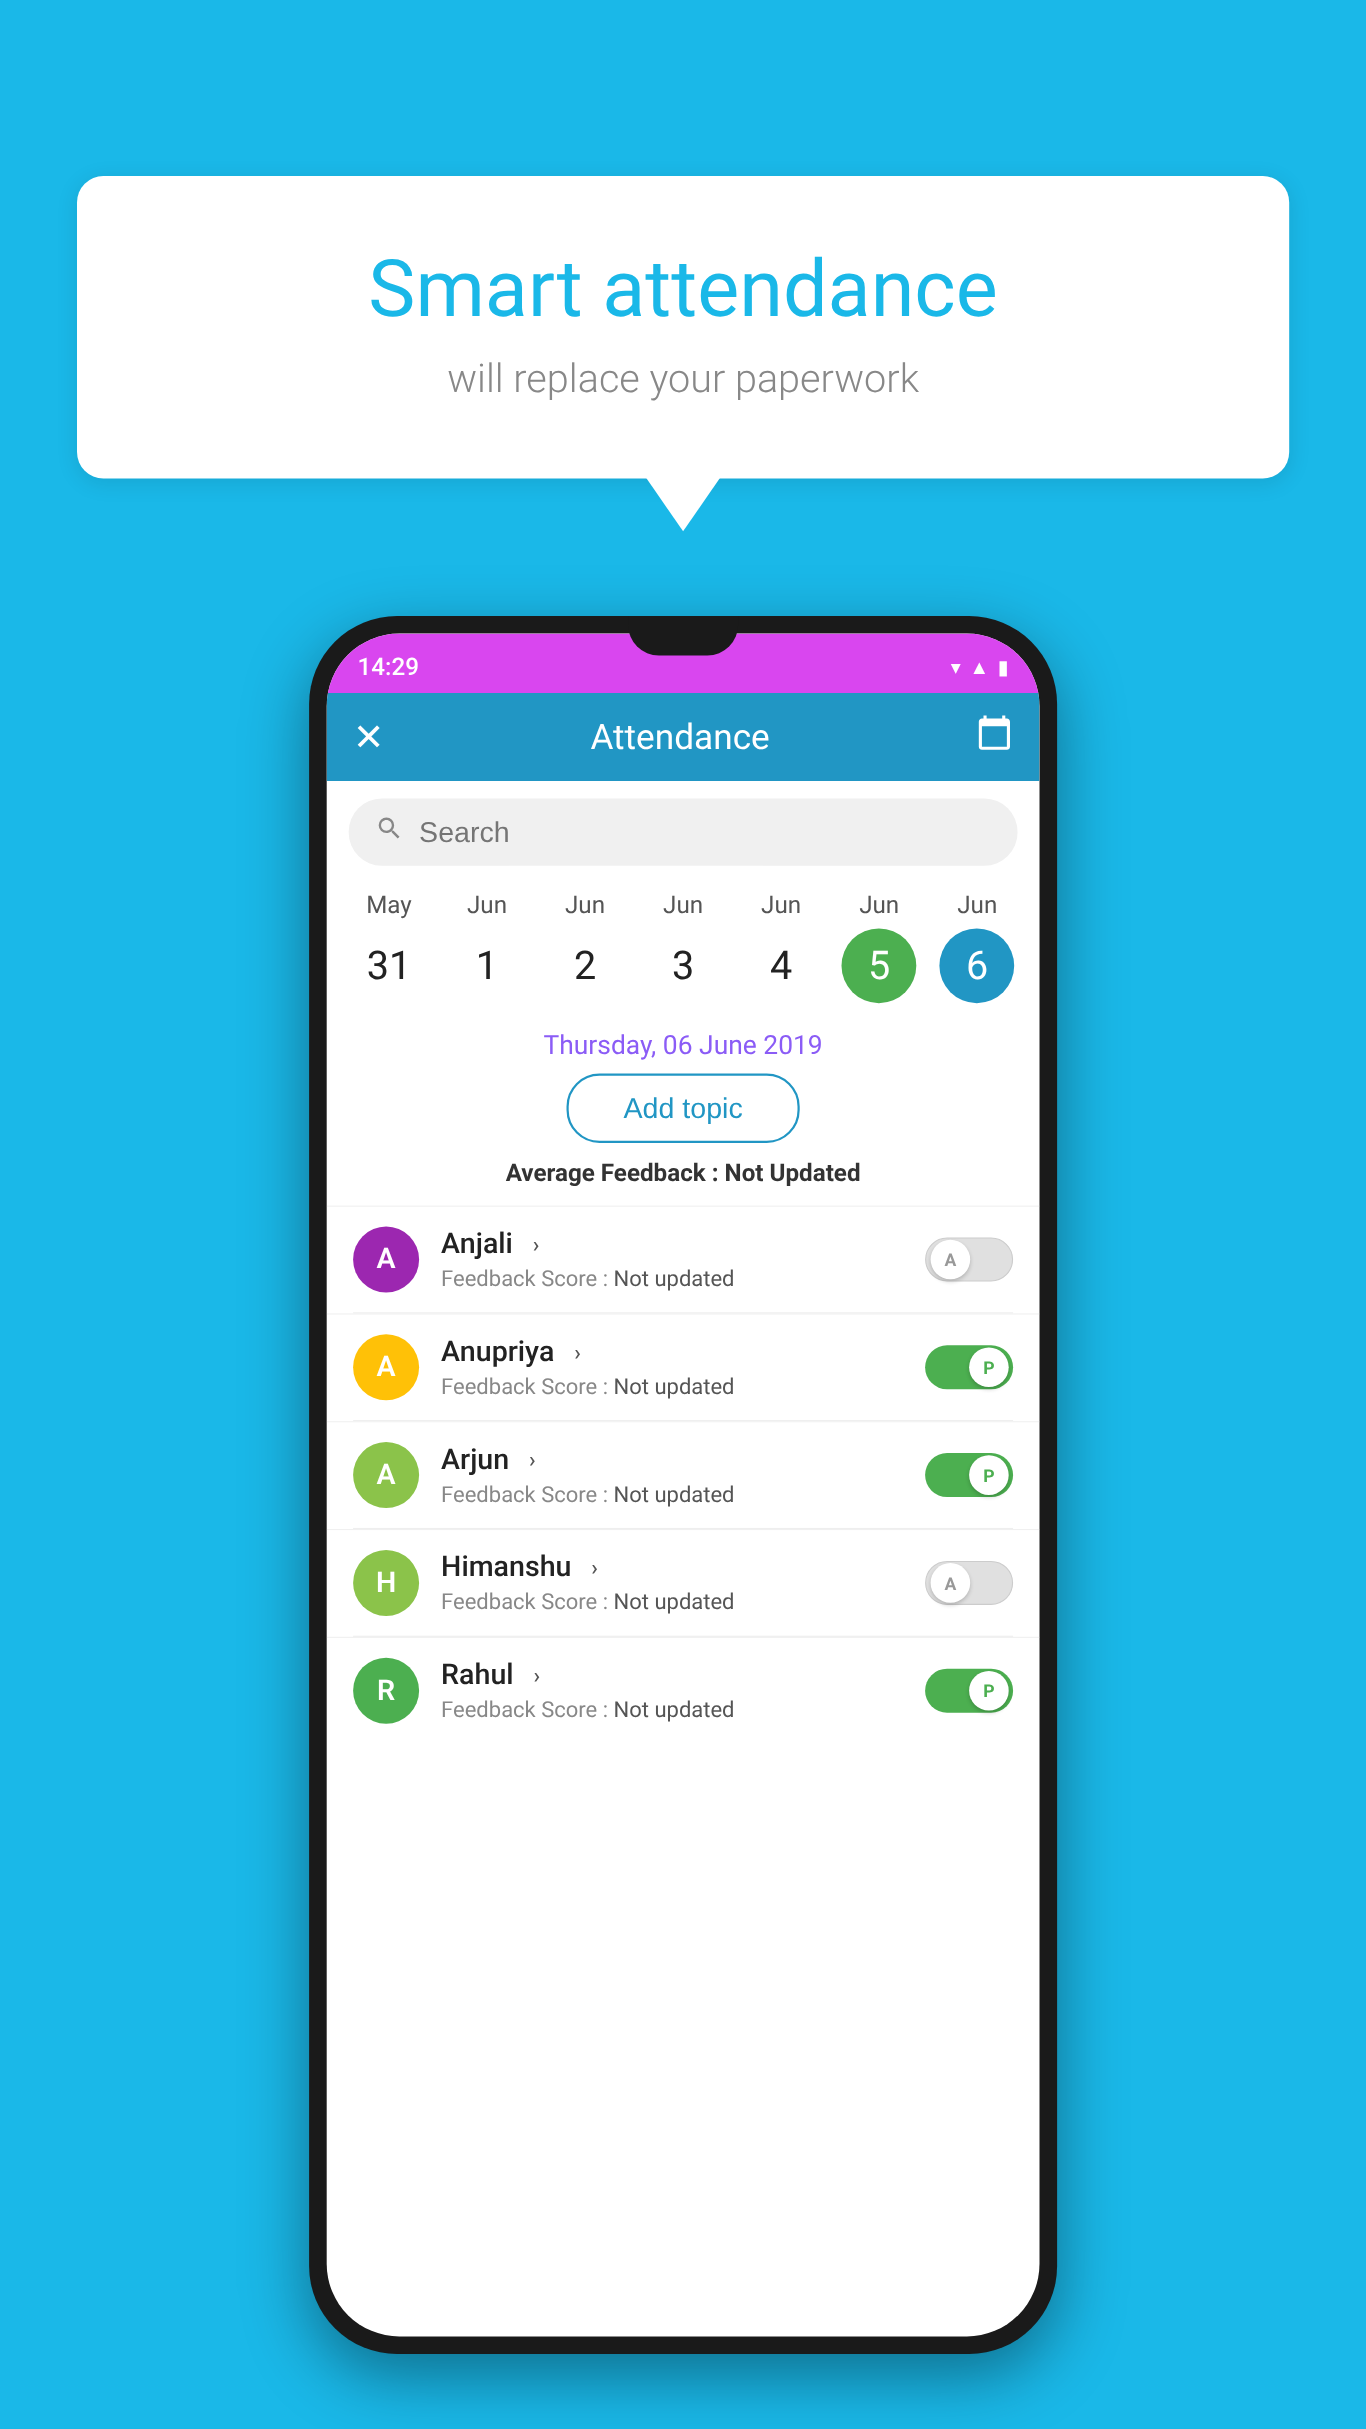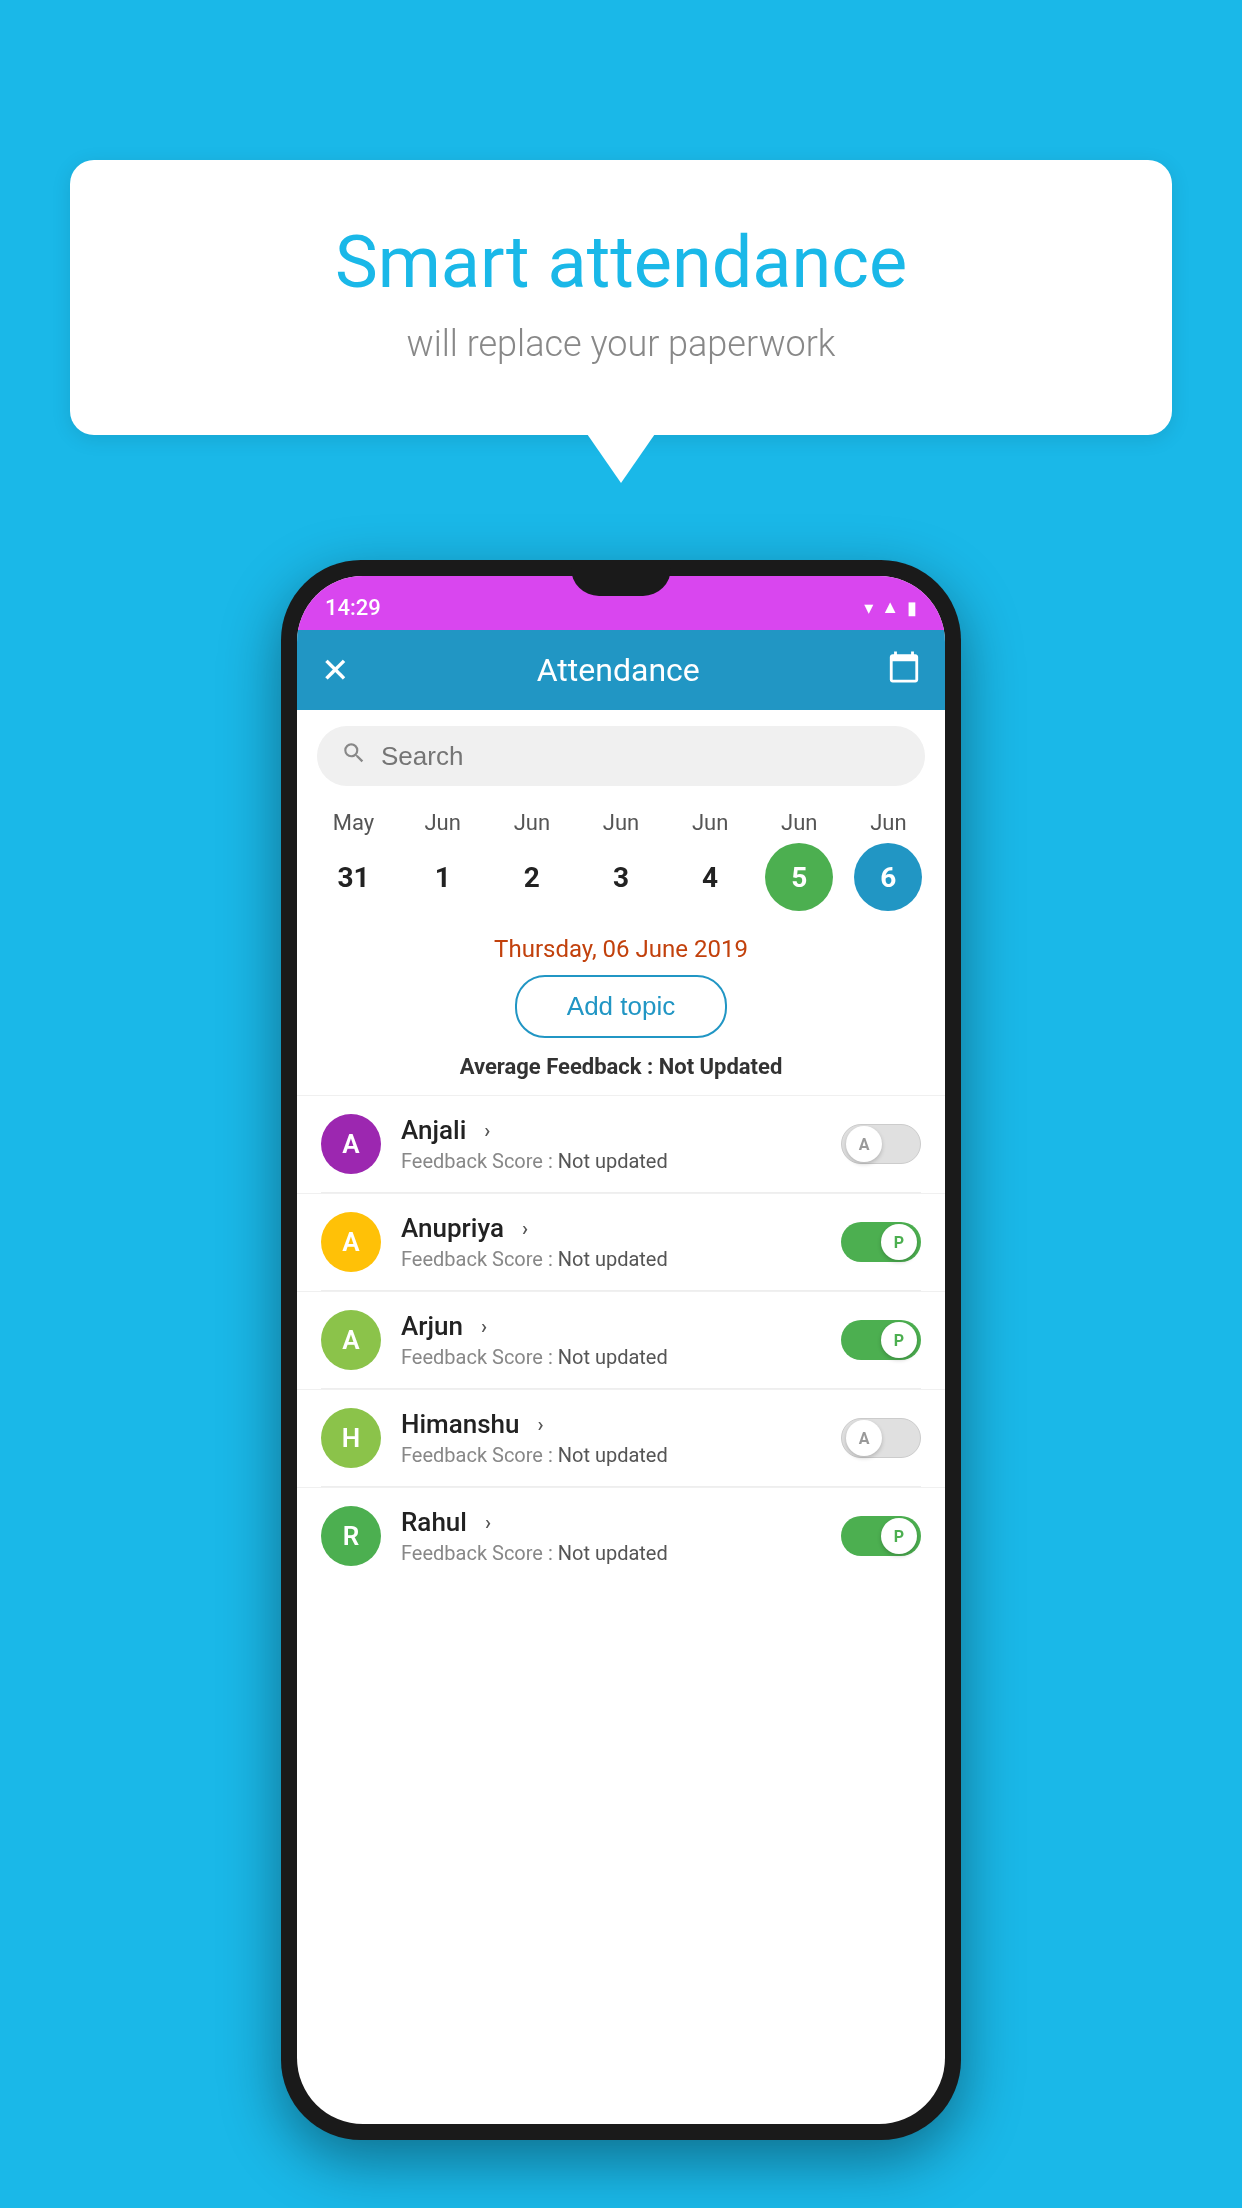--- a/index.html
+++ b/index.html
@@ -209,22 +209,22 @@
       gap: 8px;
     }
 
     .cal-month {
       font-size: 22px;
       color: #555;
       font-weight: 400;
     }
 
     .cal-date {
-      font-size: 28px;
-      font-weight: 700;
+      font-size: 36px;
+      font-weight: 400;
       color: #222;
       width: 68px;
       height: 68px;
       display: flex;
       align-items: center;
       justify-content: center;
       border-radius: 50%;
     }
 
     .cal-date.today {
@@ -234,21 +234,21 @@
 
     .cal-date.selected {
       background: #2196c4;
       color: white;
     }
 
     
     .date-label {
       text-align: center;
       font-size: 24px;
-      color: #c2410c;
+      color: #8b5cf6;
       margin: 16px 0 12px;
       font-weight: 400;
     }
 
     
     .add-topic-btn {
       display: block;
       margin: 0 auto 16px;
       border: 2px solid #2196c4;
       background: white;

